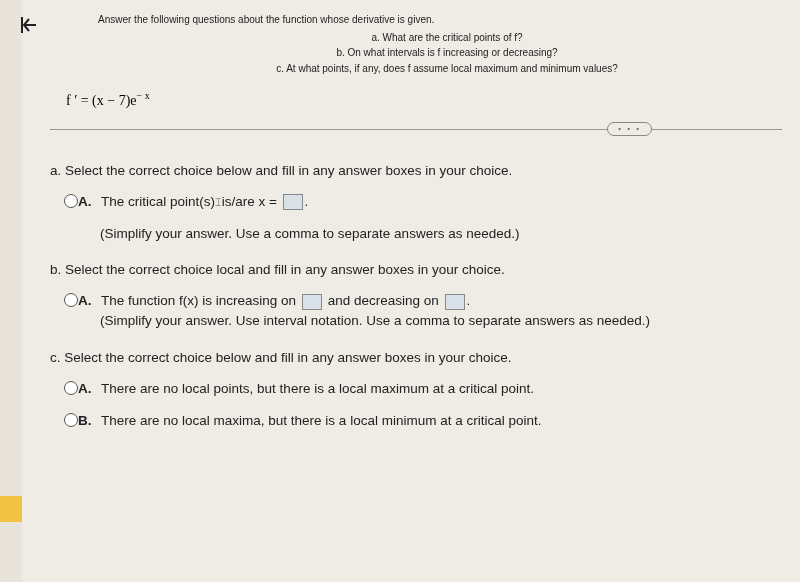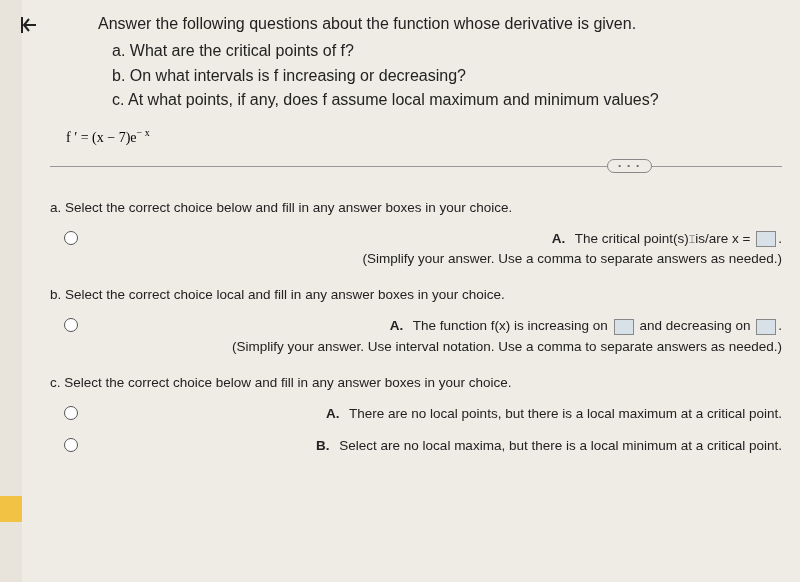--- a/index.html
+++ b/index.html
@@ -25,26 +25,26 @@
       top: 10px;
       width: 30px;
       height: 30px;
       display: flex;
       align-items: center;
       justify-content: center;
       cursor: pointer;
     }
     .header-area {
       margin-left: 48px;
-      font-size: 16px;
+      font-size: 10px;
       color: #222;
       line-height: 1.55;
     }
     .intro { margin-bottom: 2px; }
-    .sub-q { margin-left: 14px; }
+    .sub-q { margin-left: 14px; text-align: center; }
     .formula {
       margin-top: 14px;
       margin-left: 16px;
       font-size: 14px;
       font-family: 'Times New Roman', serif;
     }
     .sup { vertical-align: super; font-size: 10px; }
     .divider-wrap {
       margin-top: 20px;
       position: relative;
@@ -75,22 +75,21 @@
       color: #222;
     }
     .section-prompt {
       margin-bottom: 14px;
     }
     .choice {
       display: flex;
       align-items: flex-start;
       margin-left: 14px;
       margin-bottom: 12px;
-      gap: 25px;
-      text-align: right;
+      gap: 0;
     }
     .radio {
       width: 14px;
       height: 14px;
       border: 1.5px solid #555;
       border-radius: 50%;
       flex-shrink: 0;
       margin-top: 2px;
       background: #fff;
     }
@@ -168,21 +167,21 @@
 
   <div class="section">
     <div class="section-prompt">a. Select the correct choice below and fill in any answer boxes in your choice.</div>
 
     <div class="choice">
       <div class="radio"></div>
       <div class="choice-body">
         <span class="choice-label">A.</span>
         <span>The critical point(s)</span><span class="cursor-mark">⌶</span><span>is/are x =</span>
         <span class="blank"></span><span>.</span><br>
-        <span style="margin-left:22px; display:inline-block;">(Simplify your answer. Use a comma to separate answers as needed.)</span>
+        <span style="margin-left:22px; display:inline-block;margin-top:12px;">(Simplify your answer. Use a comma to separate answers as needed.)</span>
       </div>
     </div>
 
   </div>
 
   <div class="section">
     <div class="section-prompt">b. Select the correct choice local and fill in any answer boxes in your choice.</div>
 
     <div class="choice">
       <div class="radio"></div>
@@ -206,18 +205,18 @@
       <div class="choice-body">
         <span class="choice-label">A.</span>
         <span>There are no local points, but there is a local maximum at a critical point.</span>
       </div>
     </div>
 
     <div class="choice" style="margin-bottom:0;">
       <div class="radio"></div>
       <div class="choice-body">
         <span class="choice-label">B.</span>
-        <span>Select are no local maxima, but there is a local minimum at a critical point.</span>
+        <span>There are no local maxima, but there is a local minimum at a critical point.</span>
       </div>
     </div>
   </div>
 
 </div>
 
 </body></html>

